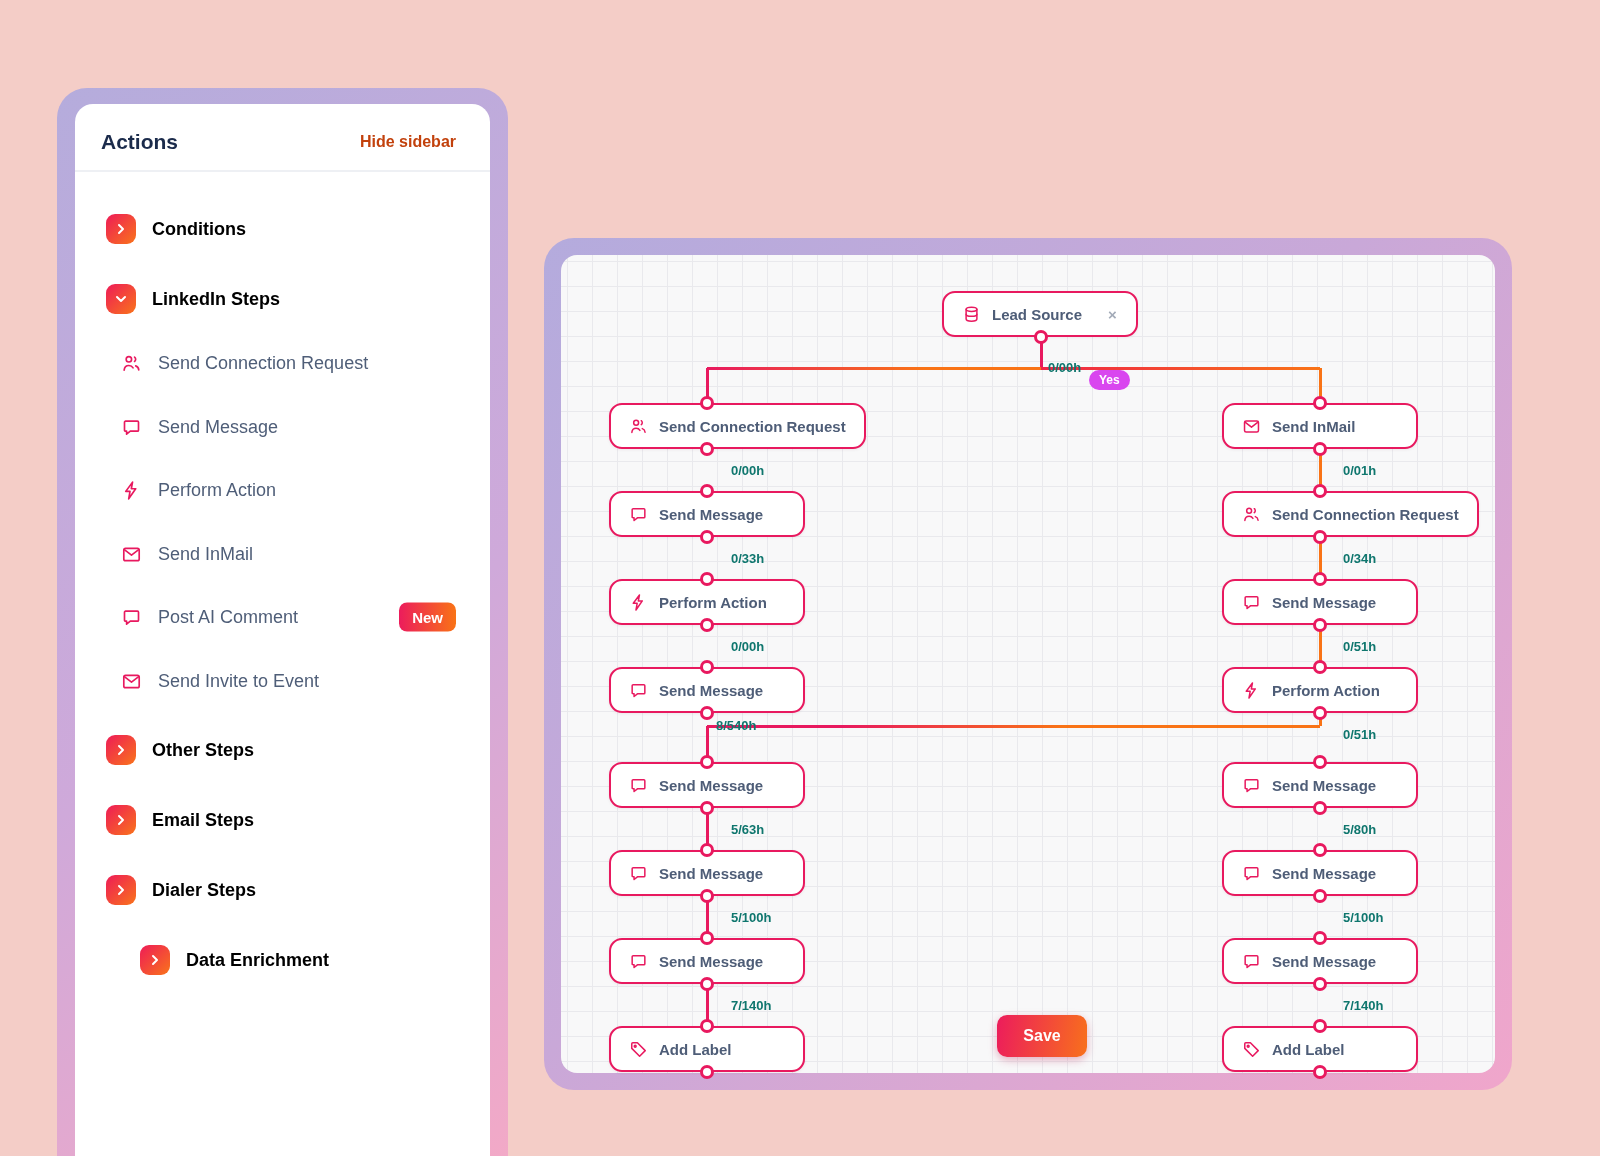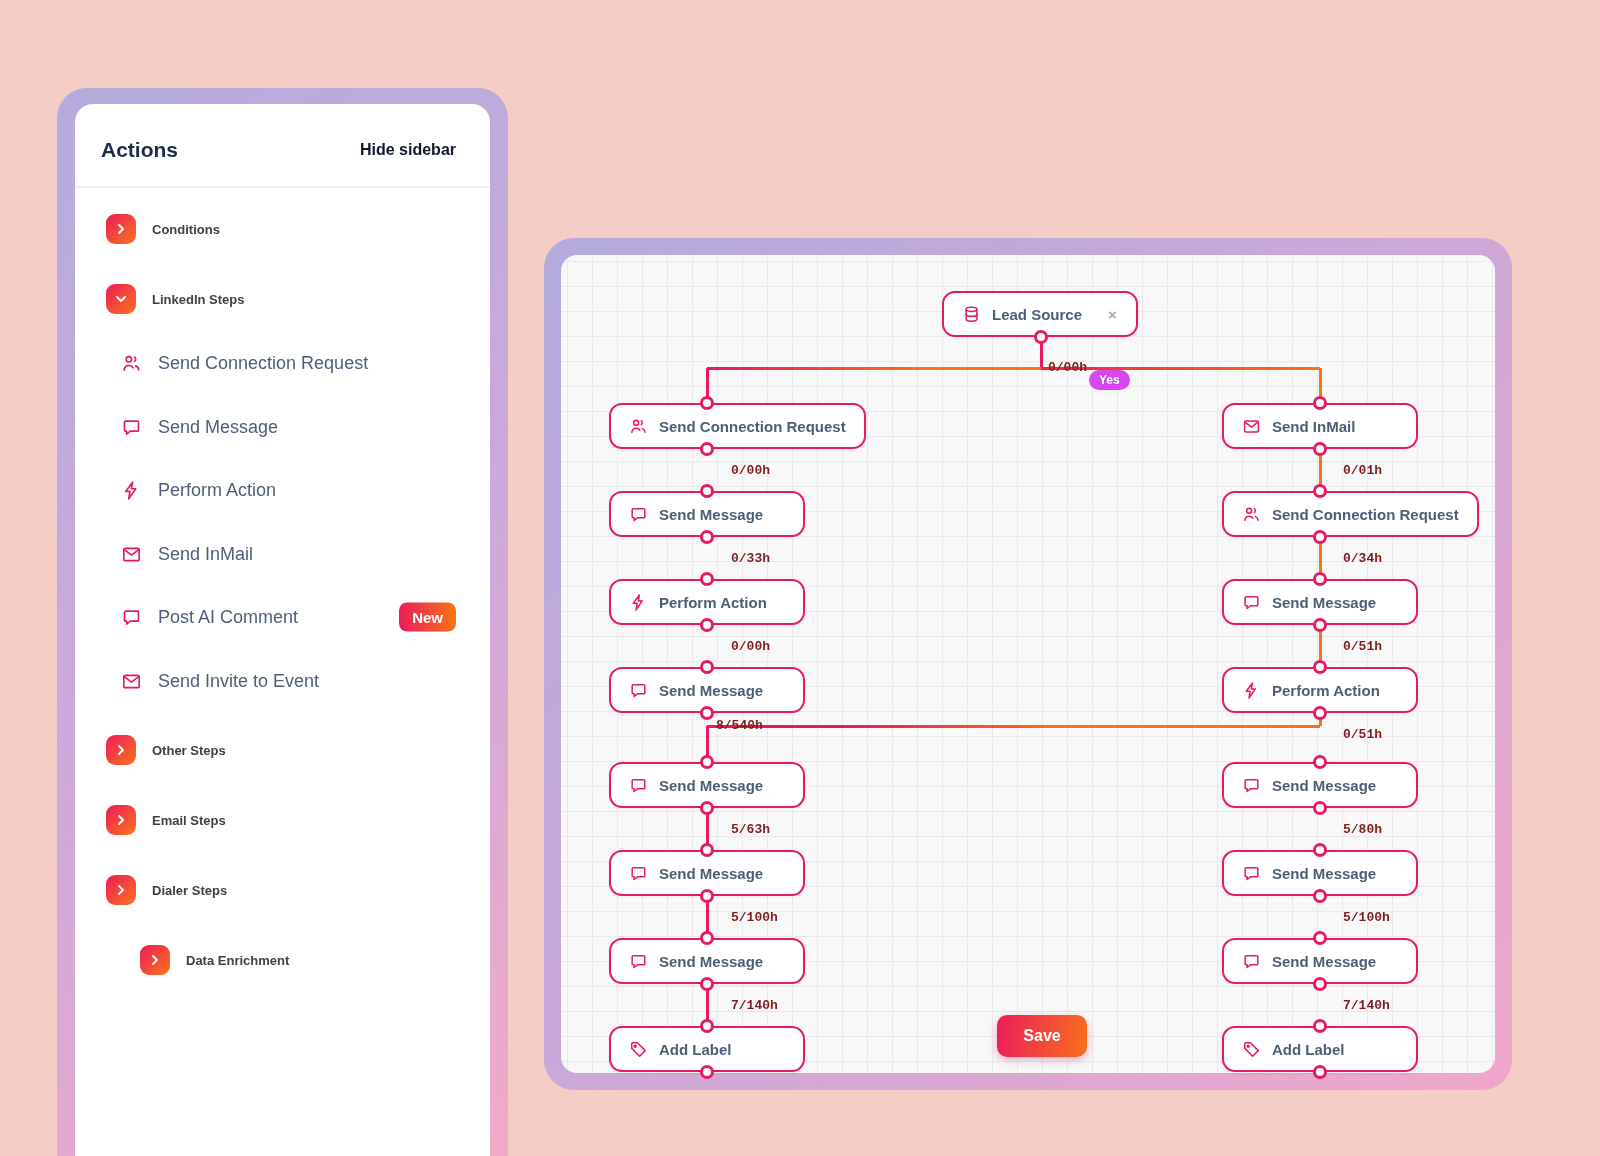--- a/index.html
+++ b/index.html
@@ -4,31 +4,31 @@
 <style>
   html,body{margin:0;padding:0;background:#f4cdc7;font-family:"Liberation Sans",sans-serif;}
   #stage{position:relative;width:1600px;height:1156px;overflow:hidden;background:#f4cdc7;}
 
   
   #sidebar{position:absolute;left:57px;top:88px;width:451px;height:1068px;
     border-radius:30px 30px 0 0;
     background:linear-gradient(150deg,#b5acdc 0%,#cfa9da 55%,#f2a9c7 100%);}
   #sidebar-inner{position:absolute;left:18px;right:18px;top:16px;bottom:0;
     background:#ffffff;border-radius:18px 18px 0 0;}
-  #sidebar-header{position:absolute;left:0;right:0;top:0;height:84px;
+  #sidebar-header{position:absolute;left:0;right:0;top:0;height:68px;
     display:flex;align-items:center;justify-content:space-between;
     padding:10px 34px 0 26px;box-sizing:border-box;border-bottom:2px solid #eef0f4;}
   #sidebar-title{font-size:21px;font-weight:700;color:#1b2b4b;}
-  #hide-sidebar{font-size:16px;font-weight:700;color:#0f172a;cursor:pointer;}
+  #hide-sidebar{font-size:16px;font-weight:700;color:#c2410c;cursor:pointer;}
   .sb-row{position:absolute;left:31px;right:8px;height:40px;display:flex;align-items:center;}
   .sb-row.sub{left:46px;}
   .cat-icon{width:30px;height:30px;border-radius:9px;flex:0 0 30px;
     background:linear-gradient(135deg,#ee1b57,#f9741b);display:flex;align-items:center;justify-content:center;}
   .cat-icon svg{width:16px;height:16px;stroke:#ffffff;stroke-width:3;fill:none;stroke-linecap:round;stroke-linejoin:round;}
-  .cat-label{margin-left:16px;font-size:13px;font-weight:700;color:#404040;}
+  .cat-label{margin-left:16px;font-size:18px;font-weight:700;color:#000000;}
   .sub-icon{width:21px;height:21px;flex:0 0 21px;color:#e8195f;}
   .sub-icon svg{width:21px;height:21px;stroke:#e8195f;stroke-width:1.9;fill:none;stroke-linecap:round;stroke-linejoin:round;}
   .sub-label{margin-left:16px;font-size:18px;font-weight:400;color:#4f5e78;}
   .new-badge{position:absolute;right:26px;top:50%;transform:translateY(-50%);
     background:linear-gradient(90deg,#ec1c5c,#f97316);color:#fff;font-size:15px;font-weight:700;
     padding:6px 13px;border-radius:8px;}
 
   
   #panel{position:absolute;left:544px;top:238px;width:968px;height:852px;border-radius:30px;
     background:linear-gradient(135deg,#b4abdd 0%,#c9a8d8 45%,#f0a6cb 100%);}
@@ -44,21 +44,21 @@
     display:flex;align-items:center;padding:0 18px;z-index:2;
     box-shadow:0 1px 3px rgba(80,30,60,.07);white-space:nowrap;}
   .flow-node .n-icon{width:19px;height:19px;flex:0 0 19px;}
   .flow-node .n-icon svg{width:19px;height:19px;stroke:#e8195f;stroke-width:1.9;fill:none;stroke-linecap:round;stroke-linejoin:round;}
   .flow-node .n-label{margin-left:11px;font-size:15px;font-weight:600;color:#4e5d77;}
   .flow-node .n-close{margin-left:26px;color:#a3abb8;font-size:15px;font-weight:600;cursor:pointer;}
   .port{position:absolute;width:14px;height:14px;border-radius:50%;background:#ffffff;
     border:3px solid #e8195f;box-sizing:border-box;z-index:4;}
   .cline{position:absolute;z-index:1;}
   .gap-label{position:absolute;transform:translateY(-50%);font-size:13px;font-weight:700;
-    color:#7f1d1d;z-index:5;white-space:nowrap;font-family:Liberation Mono, monospace;}
+    color:#0f766e;z-index:5;white-space:nowrap;}
   .yes-pill{position:absolute;background:#22c55e;color:#fff;font-size:12px;font-weight:600;
     border-radius:11px;padding:3px 10px;z-index:5;}
   #save-btn{position:absolute;left:997px;top:1015px;width:90px;height:42px;border:none;
     border-radius:10px;background:linear-gradient(100deg,#ec1c5c,#f8701c);color:#fff;
     font-family:"Liberation Sans",sans-serif;font-size:16px;font-weight:700;cursor:pointer;z-index:6;
     box-shadow:0 3px 8px rgba(190,40,90,.35);}
 </style>
 </head>
 <body>
 

